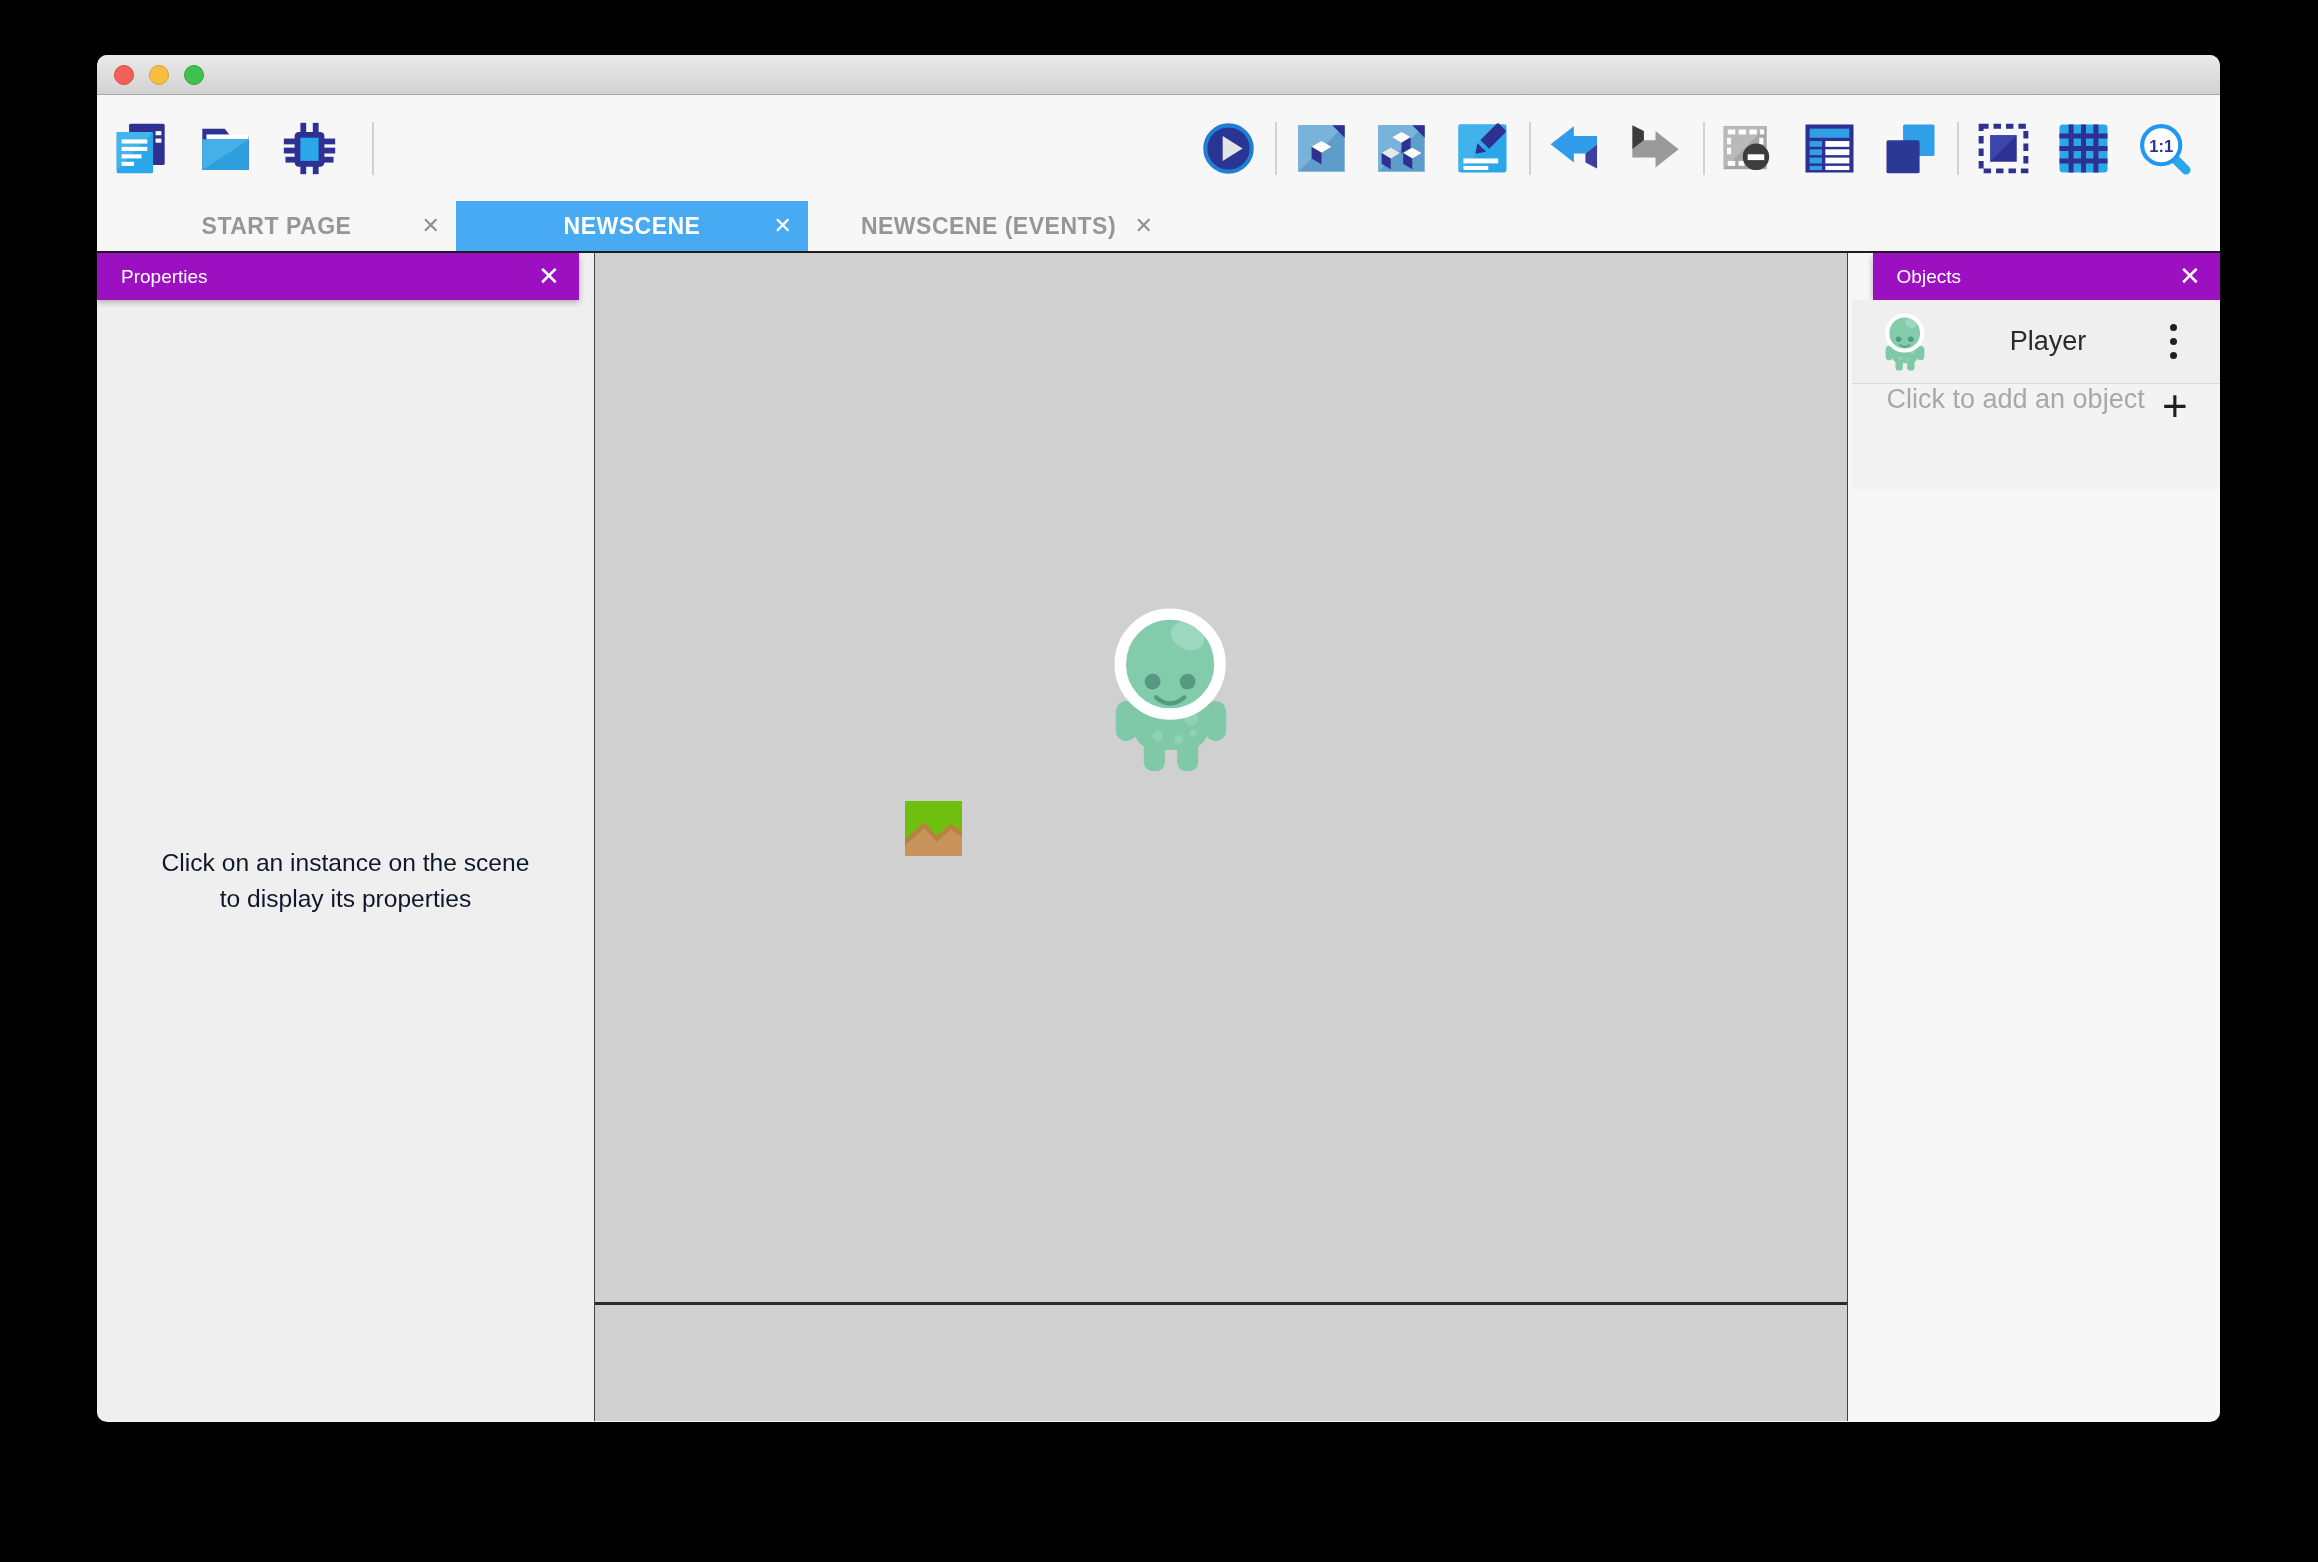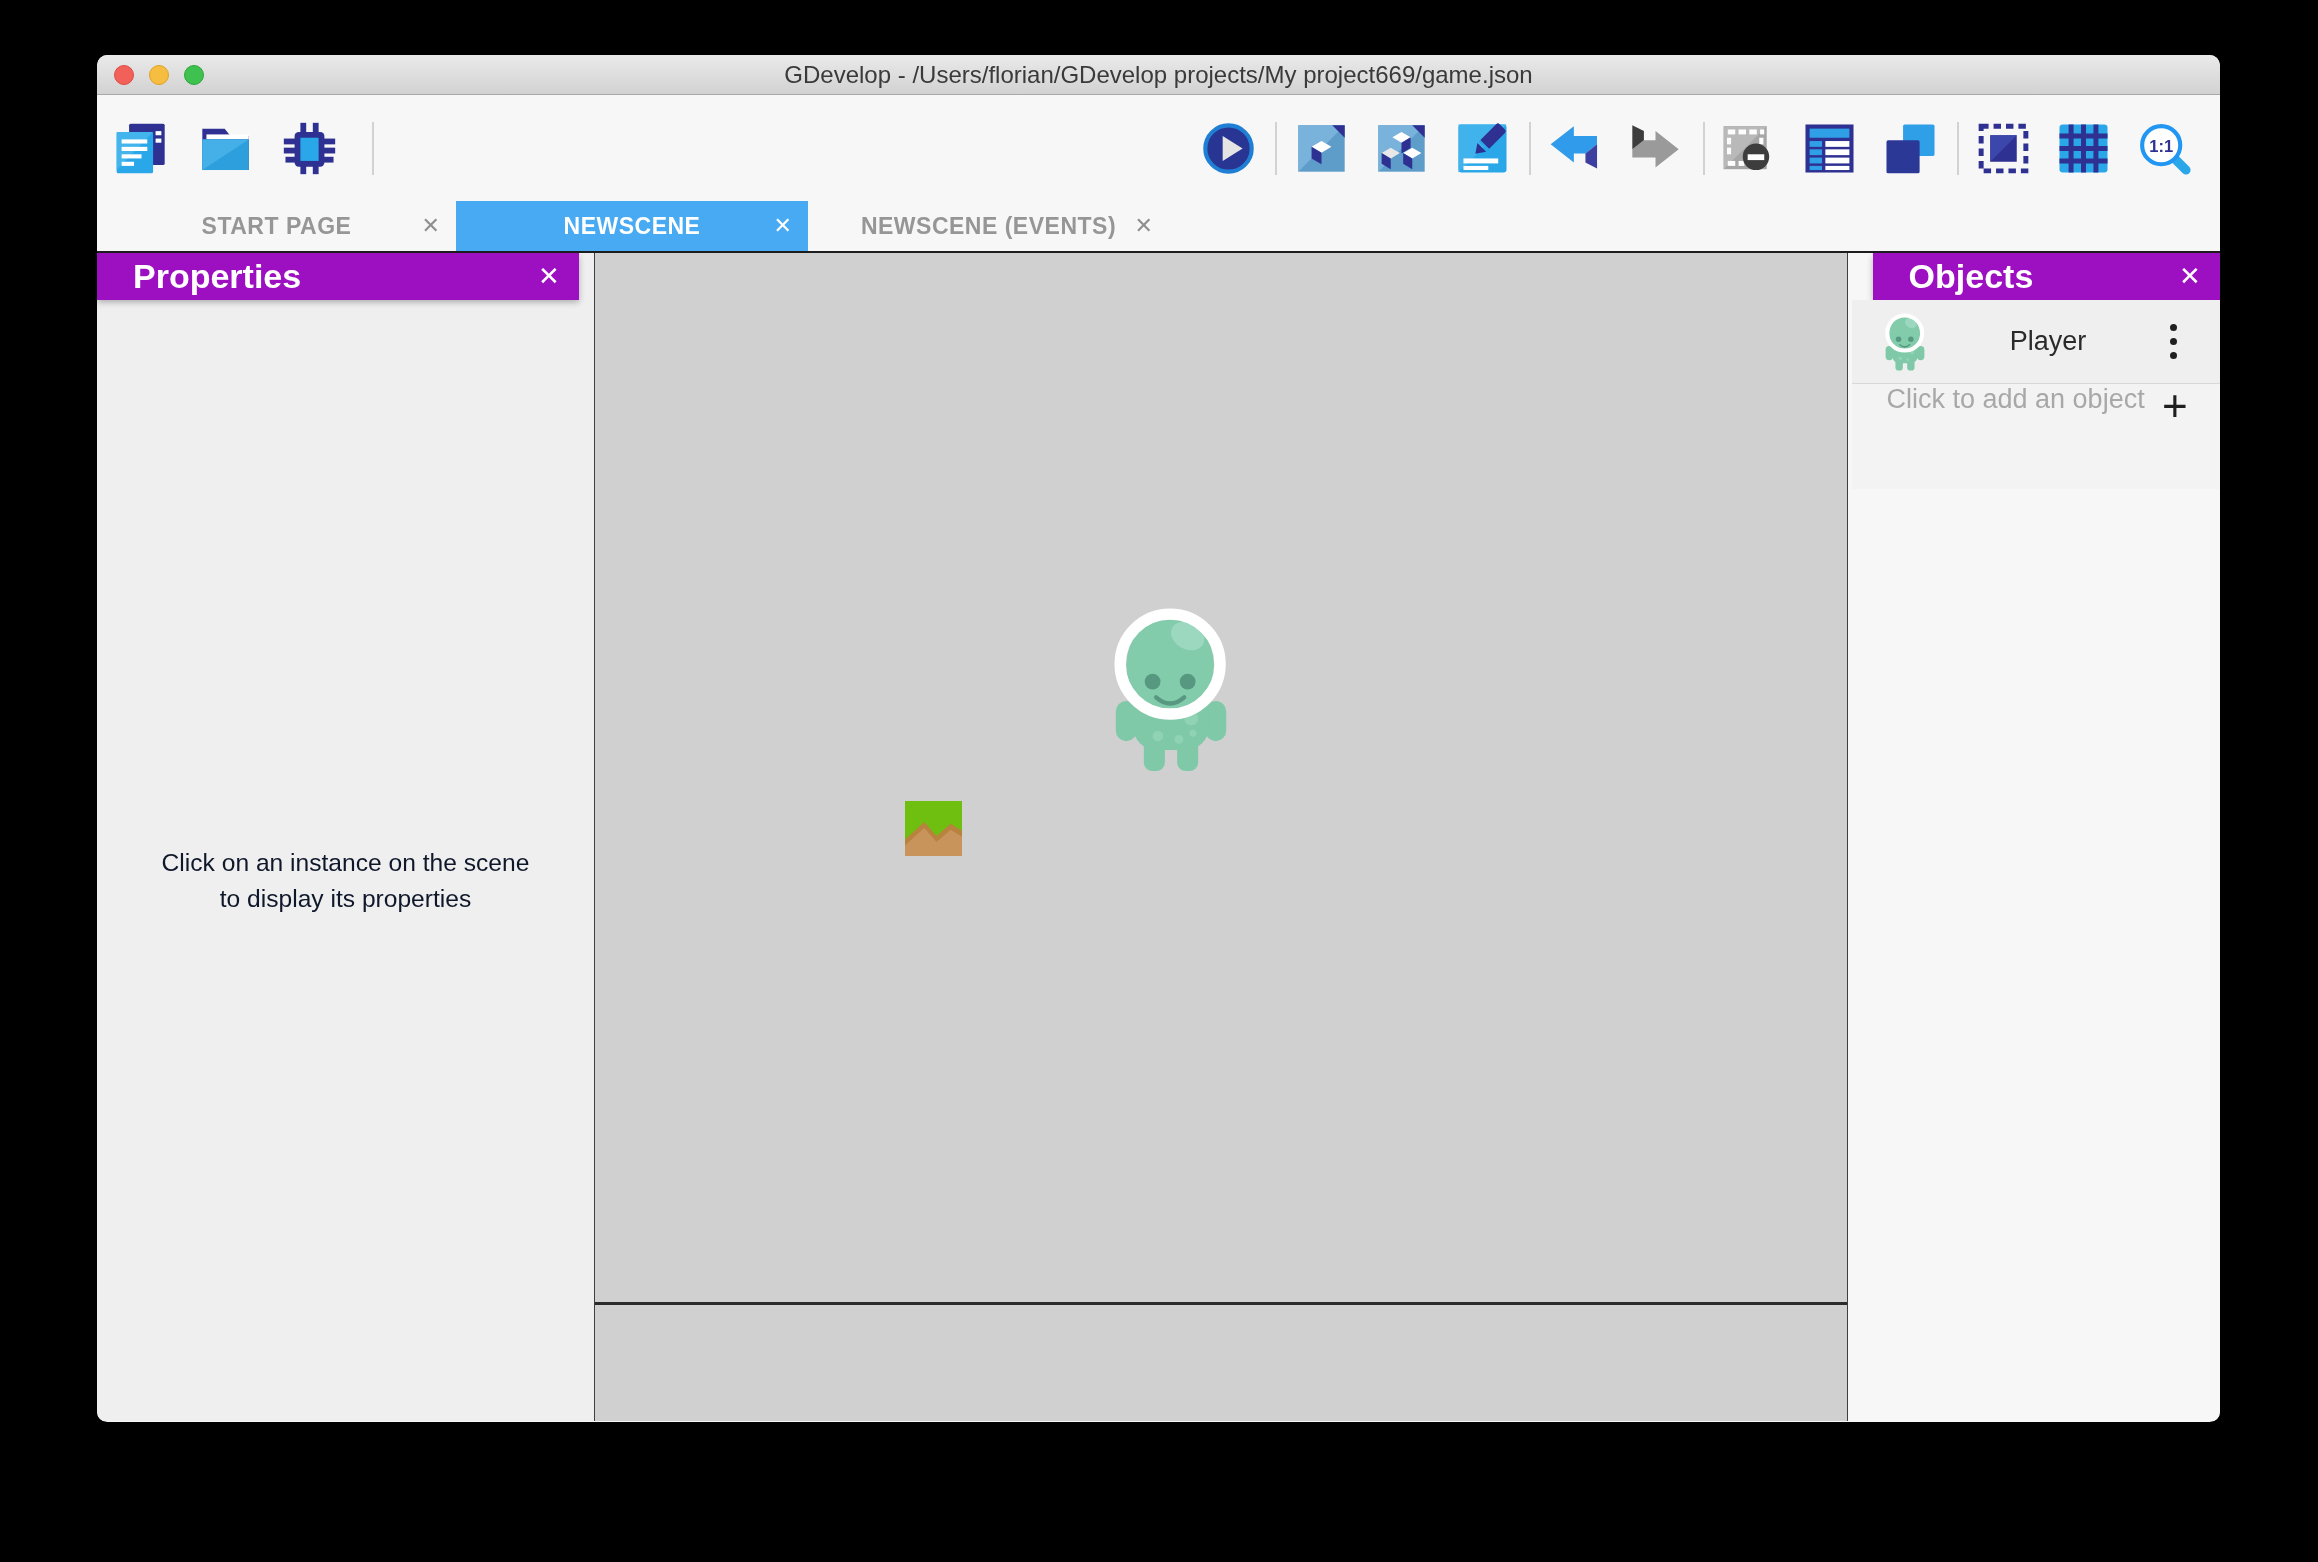--- a/index.html
+++ b/index.html
@@ -39,21 +39,21 @@
   .tab-1{width:359px;}
   .tab-2{width:352px;}
   .tab-3{width:361px;}
   .tab-label{font-size:23px;font-weight:700;color:#969696;letter-spacing:0.5px;}
   .tab-close{position:absolute;right:16px;font-size:22px;color:#8f8f8f;font-weight:400;}
   .tab.active{background:#47aaf2;}
   .tab.active .tab-label,.tab.active .tab-close{color:#fff;}
   
   .content{display:flex;height:1168px;border-top:2.6px solid #1d1d1d;}
   .panel-header{height:47px;background:#9d10c2;color:#fff;display:flex;align-items:center;box-shadow:0 2.6px 6.2px rgba(0,0,0,.28);}
-  .panel-title{font-size:34px;font-weight:700;padding-left:36px;}
+  .panel-title{font-size:19px;font-weight:400;padding-left:24px;}
   .panel-close{margin-left:auto;padding-right:19.3px;font-size:26px;font-weight:300;color:#fff;cursor:pointer;}
   
   .props{width:497px;background:#efefef;flex:none;}
   .props .panel-header{margin-right:15px;}
   .props-message{margin-top:545px;padding:0 53px;text-align:center;font-size:24.6px;color:#0f172a;line-height:1.45;}
   
   .canvas{flex:1;background:#d0d0d0;position:relative;border-left:1.8px solid #404040;border-right:1.8px solid #404040;overflow:hidden;}
   .scene-line{position:absolute;left:0;right:0;top:1049px;height:2.6px;background:#2b2b2b;}
   .player-instance{position:absolute;left:519px;top:355px;width:114px;height:163px;}
   .tile-instance{position:absolute;left:310px;top:548px;width:57px;height:55px;}
@@ -75,21 +75,20 @@
 <body>
 
 <div class="window">
 
   <div class="titlebar">
     <div class="lights">
       <span class="light red"></span>
       <span class="light yellow"></span>
       <span class="light green"></span>
     </div>
-    <div class="title">GDevelop - /Users/florian/GDevelop projects/My project669/game.json</div>
   </div>
 
   <div class="toolbar">
     <div class="tb-left">
       <button class="tbtn">
         <svg viewBox="0 0 64 64">
           <rect x="17" y="2" width="43" height="50" rx="2" fill="#2e3192"></rect>
           <rect x="49" y="11" width="7" height="5" fill="#fff"></rect>
           <rect x="49" y="20" width="7" height="5" fill="#fff"></rect>
           <rect x="2" y="12" width="44" height="50" rx="2" fill="#29a7e8"></rect>

